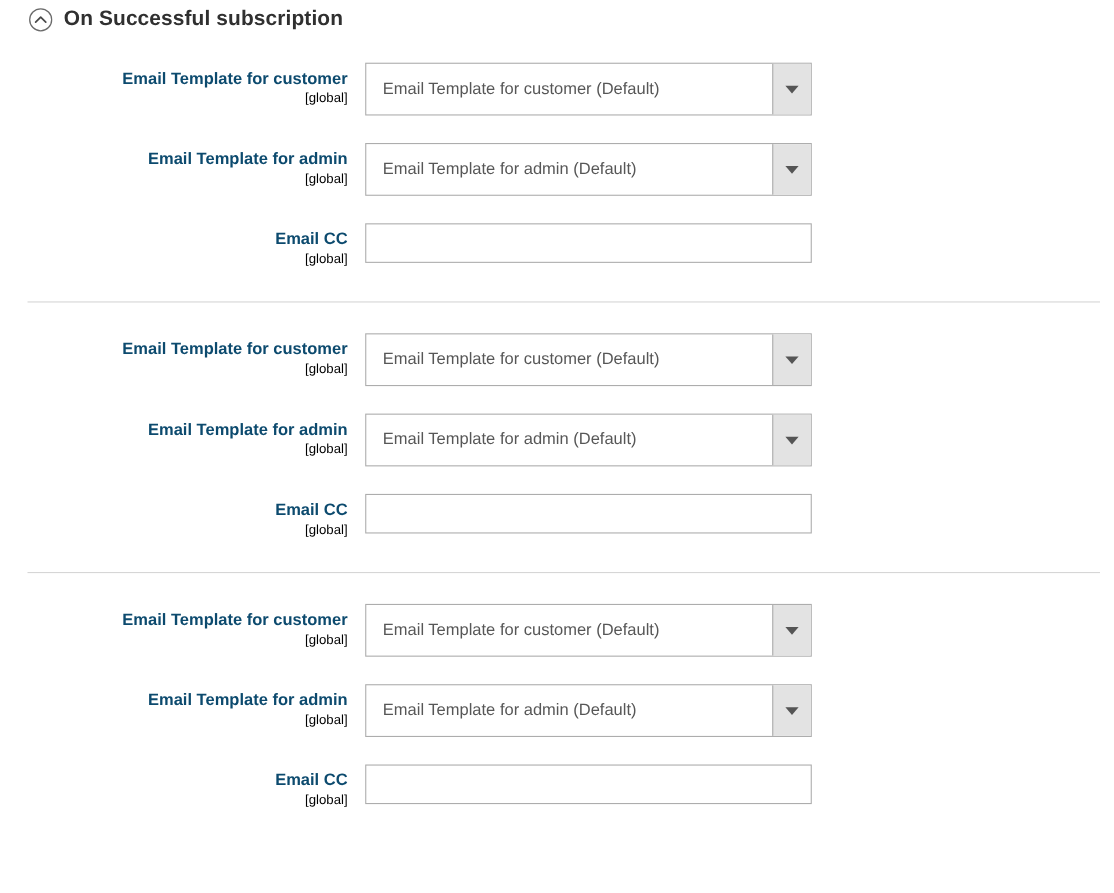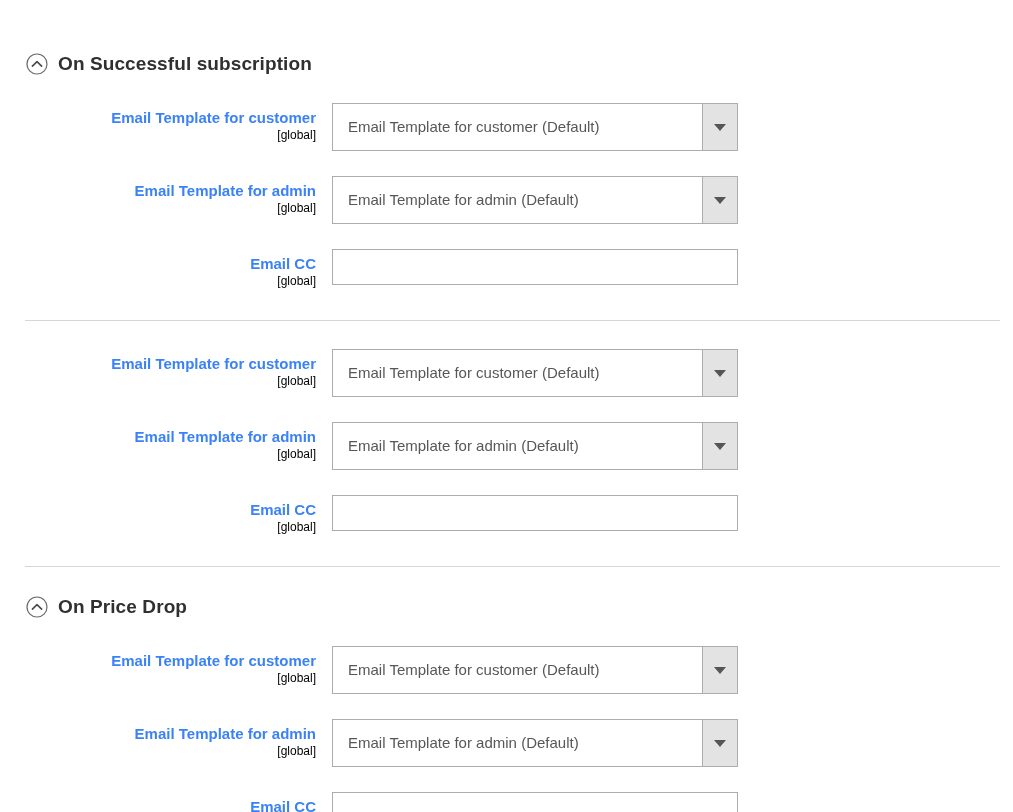--- a/index.html
+++ b/index.html
@@ -64,21 +64,21 @@
     flex: 0 0 332px;
     text-align: right;
     padding-right: 16px;
     box-sizing: border-box;
     padding-top: 5px;
   }
   .field-label {
     display: block;
     font-size: 15px;
     font-weight: bold;
-    color: #3b82f6;
+    color: #0c4a6e;
     line-height: 19px;
     white-space: nowrap;
   }
   .field-scope {
     display: block;
     font-size: 12px;
     color: #000000;
     line-height: 15px;
     margin-top: 1px;
   }
@@ -141,21 +141,21 @@
     outline: none;
   }
   .text-input::placeholder { color: #a6a6a6; }
 </style>
 </head>
 <body>
 
 <div class="page">
   <div id="sections-root">
       <div class="section">
-        <div class="section-head" style="padding-top: 7px; margin-top: 46px;">
+        <div class="section-head" style="padding-top: 7px;">
           <span style="display: flex;">
             <svg class="collapse-icon" viewBox="0 0 22 22">
               <circle cx="11" cy="11" r="10" fill="none" stroke="#6b6b6b" stroke-width="1.2"></circle>
               <path d="M6.4 13.1 L11 8.6 L15.6 13.1" fill="none" stroke="#4a4a4a" stroke-width="1.6" stroke-linecap="round" stroke-linejoin="round"></path>
             </svg>
           </span>
           <span class="section-title">On Successful subscription</span>
         </div>
         <div class="field-row" style="margin-top: 28px;">
           <div class="field-label-col">
@@ -226,29 +226,20 @@
         <div class="field-row" style="margin-top: 25px;">
           <div class="field-label-col">
             <span class="field-label">Email CC</span>
             <span class="field-scope">[global]</span>
           </div>
           <div class="field-control-col"><input type="text" class="text-input" value="" placeholder="" style=""></div>
         </div>
       </div>
       <div class="section">
         <div class="section-divider" style="margin-top: 31px;"></div>
-        <div class="section-head" style="padding-top: 29px;">
-          <span style="display: flex;">
-            <svg class="collapse-icon" viewBox="0 0 22 22">
-              <circle cx="11" cy="11" r="10" fill="none" stroke="#6b6b6b" stroke-width="1.2"></circle>
-              <path d="M6.4 13.1 L11 8.6 L15.6 13.1" fill="none" stroke="#4a4a4a" stroke-width="1.6" stroke-linecap="round" stroke-linejoin="round"></path>
-            </svg>
-          </span>
-          <span class="section-title">On Price Drop</span>
-        </div>
         <div class="field-row" style="margin-top: 28px;">
           <div class="field-label-col">
             <span class="field-label">Email Template for customer</span>
             <span class="field-scope">[global]</span>
           </div>
           <div class="field-control-col">
             <div class="select-widget">
               <div class="select-value">Email Template for customer (Default)</div>
               <div class="select-arrow-btn">
                 <span class="arrow-down"></span>

